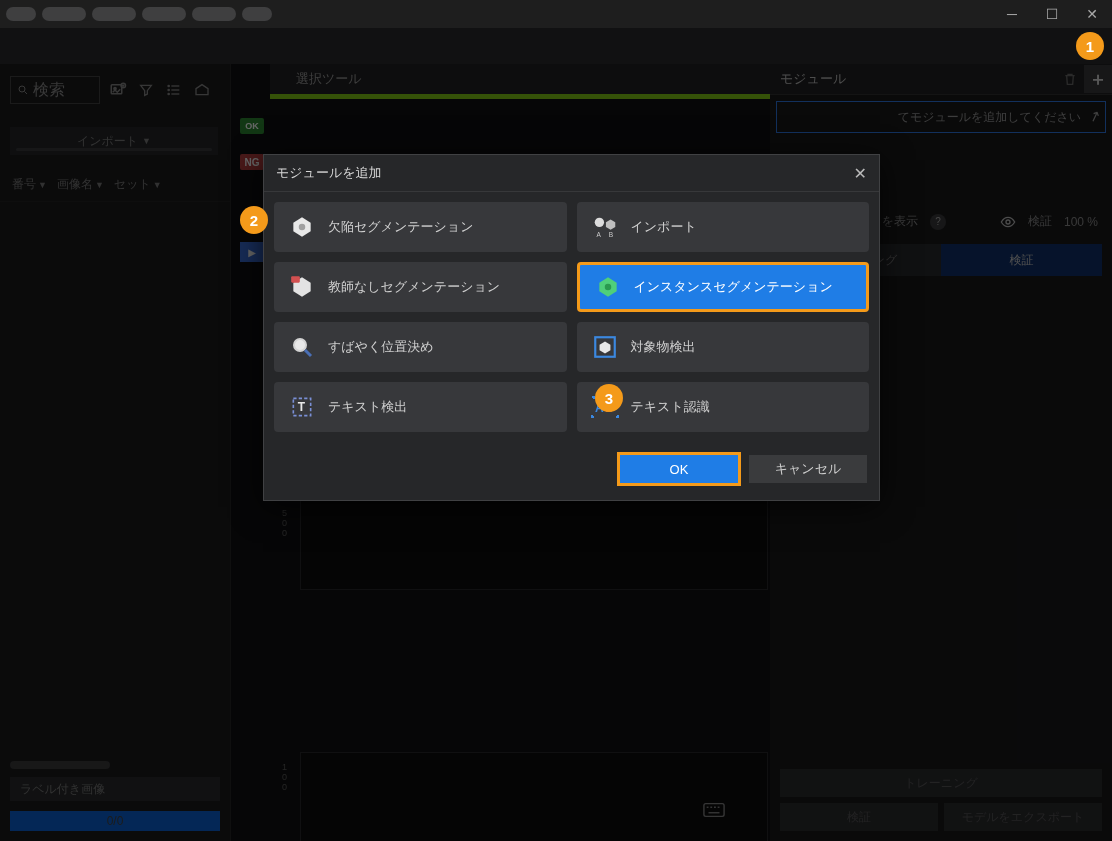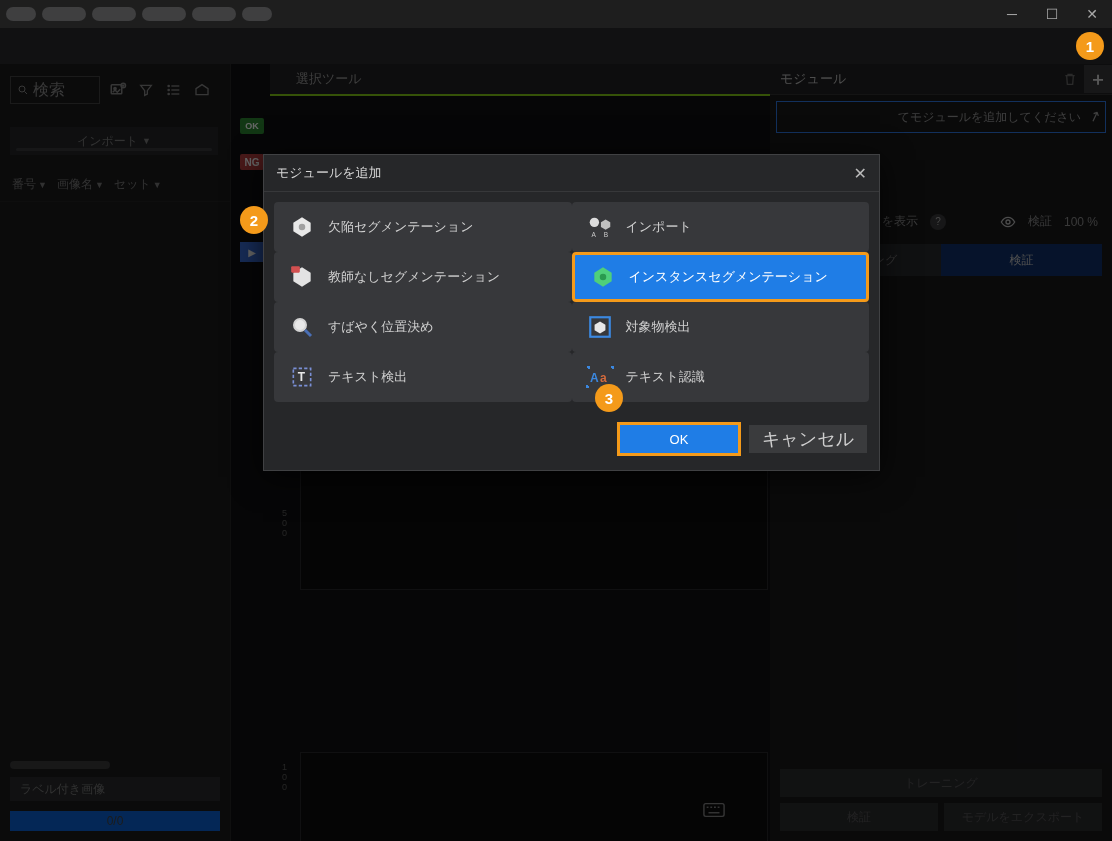--- a/index.html
+++ b/index.html
@@ -25,21 +25,21 @@
 .hdr{display:flex;align-items:center;gap:2px;}
 .arr{font-size:9px;}
 .left-bottom{position:absolute;bottom:10px;left:10px;right:10px;}
 .bar-bg{height:8px;width:100px;background:#3c3c3e;border-radius:4px;margin-bottom:8px;}
 .lbl-img{background:#2b2c2e;height:24px;display:flex;align-items:center;padding-left:10px;color:#7b7b7b;font-size:12px;margin-bottom:10px;}
 .progress{height:20px;background:#0b62d6;position:relative;display:flex;align-items:center;justify-content:center;color:#454545;font-size:12px;}
 .status-col{position:absolute;left:240px;top:54px;width:24px;}
 .ok-badge{width:24px;height:16px;background:#2f8b33;color:#fff;font-size:9px;font-weight:bold;display:flex;align-items:center;justify-content:center;margin-bottom:20px;border-radius:2px;}
 .ng-badge{width:24px;height:16px;background:#b74040;color:#fff;font-size:10px;font-weight:bold;display:flex;align-items:center;justify-content:center;border-radius:2px;}
 .play-btn{position:absolute;left:240px;top:178px;width:24px;height:20px;background:#3a6fd9;display:flex;align-items:center;justify-content:center;color:#fff;font-size:10px;}
-.sel-tool{position:absolute;left:270px;top:0;height:30px;width:500px;background:#222224;display:flex;align-items:center;padding-left:26px;color:#9c9c9c;font-size:13px;border-bottom:2px solid #84cc16;}
+.sel-tool{position:absolute;left:270px;top:0;height:30px;width:500px;background:#222224;display:flex;align-items:center;padding-left:26px;color:#9c9c9c;font-size:13px;border-bottom:5px solid #84cc16;}
 .canvas{position:absolute;left:300px;top:94px;width:466px;height:430px;background:#0d0d0e;border:1px solid #2a2a2b;}
 .canvas2{position:absolute;left:300px;top:688px;width:466px;height:120px;background:#0d0d0e;border:1px solid #2a2a2b;}
 .ruler-v{position:absolute;left:278px;top:94px;width:20px;height:640px;color:#5e5e5e;font-size:9px;}
 .ruler-v span{display:block;line-height:10px;}
 .keyboard-ic{position:absolute;left:703px;top:738px;color:#777;font-size:18px;}
 .right-panel{position:absolute;left:770px;top:0;right:0;bottom:0;background:#1a1a1b;}
 .mod-head{height:30px;background:#222224;display:flex;align-items:center;justify-content:space-between;padding-left:10px;color:#c0c0c0;font-size:13px;border-bottom:1px solid #333;}
 .mod-actions{display:flex;align-items:center;}
 .trash-ic{width:28px;height:28px;display:flex;align-items:center;justify-content:center;color:#6a6a6a;}
 .plus-btn{width:28px;height:28px;background:#3a3a3c;display:flex;align-items:center;justify-content:center;color:#dcdcdc;font-size:18px;font-weight:bold;}
@@ -52,27 +52,27 @@
 .tab2{flex:1;background:#2a2b2e;display:flex;align-items:center;justify-content:center;color:#7d7d7d;font-size:12px;}
 .tab2.active{background:#11316b;color:#c7c7c7;}
 .right-bottom{position:absolute;bottom:10px;left:10px;right:10px;}
 .rb-btn{height:28px;background:#2c2d2f;display:flex;align-items:center;justify-content:center;color:#575758;font-size:12px;margin-top:6px;}
 .rb-row{display:flex;gap:6px;}
 .rb-row .rb-btn{flex:1;}
 .dim-overlay{position:absolute;inset:0;background:rgba(0,0,0,0.6);}
 .dialog{position:absolute;left:263px;top:90px;width:615px;background:#262729;border:1px solid #404143;box-shadow:0 6px 30px rgba(0,0,0,0.7);}
 .dlg-head{height:36px;display:flex;align-items:center;justify-content:space-between;padding:0 12px;color:#d7d7d7;font-size:13px;border-bottom:1px solid #37383a;gap:22px;}
 .dlg-close{font-size:16px;color:#bababa;}
-.dlg-body{display:grid;grid-template-columns:1fr 1fr;gap:0;padding:10px;}
+.dlg-body{display:grid;grid-template-columns:1fr 1fr;gap:10px;padding:10px;}
 .mod-opt{height:50px;background:#37383b;border-radius:4px;display:flex;align-items:center;gap:12px;padding-left:14px;color:#d0d0d0;font-size:13px;cursor:pointer;}
 .mod-opt.sel{background:#1f7de6;color:#fff;border:3px solid #f49a1a;box-sizing:border-box;}
 .mod-ic{width:28px;height:28px;display:flex;align-items:center;justify-content:center;}
 .dlg-foot{display:flex;justify-content:flex-end;gap:8px;padding:10px 12px 14px;align-items:center;}
 .ok-btn{width:118px;height:28px;background:#1f7de6;color:#fff;font-size:13px;border:3px solid #f49a1a;display:flex;align-items:center;justify-content:center;}
-.cancel-btn{width:118px;height:28px;background:#3a3b3d;color:#cfcfcf;font-size:18px;display:flex;align-items:center;justify-content:center;}
+.cancel-btn{width:118px;height:28px;background:#3a3b3d;color:#cfcfcf;font-size:13px;display:flex;align-items:center;justify-content:center;}
 .callout{position:absolute;width:28px;height:28px;border-radius:50%;background:#f49a1a;color:#fff;display:flex;align-items:center;justify-content:center;font-size:15px;font-weight:bold;z-index:50;}
 svg{display:block;}
 </style>
 </head>
 <body>
 
 <div class="app">
 
   <div class="titlebar">
     <div class="menu-left">

